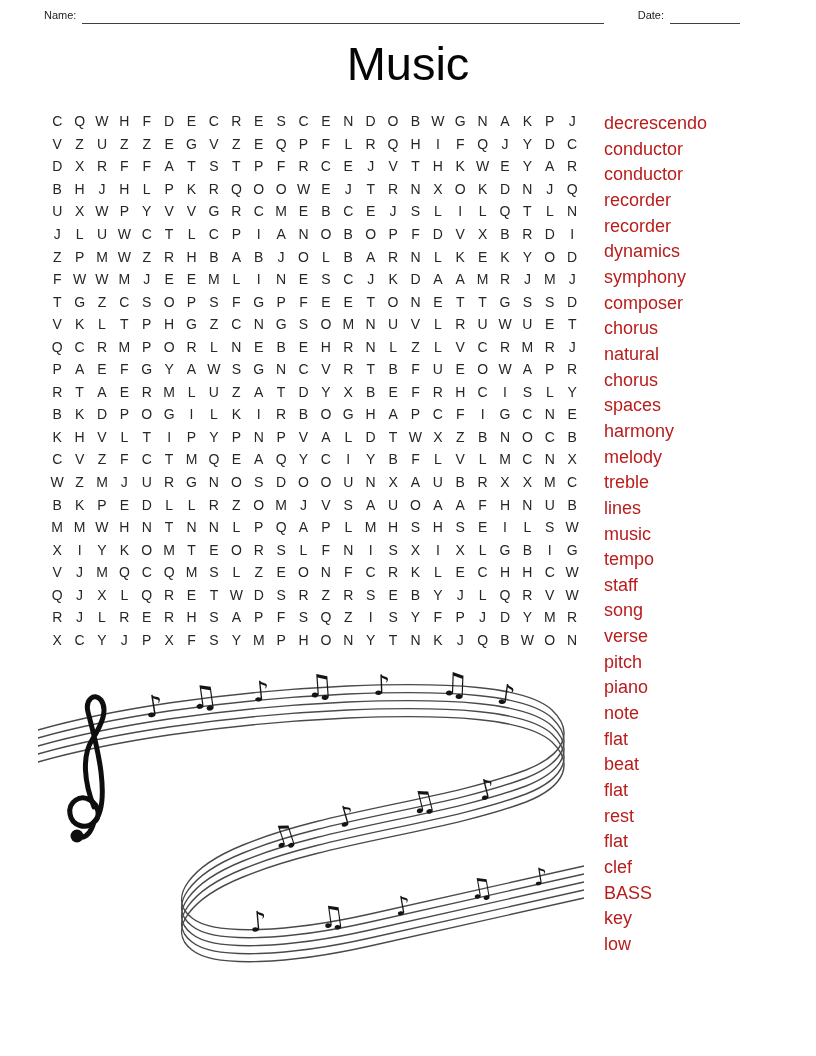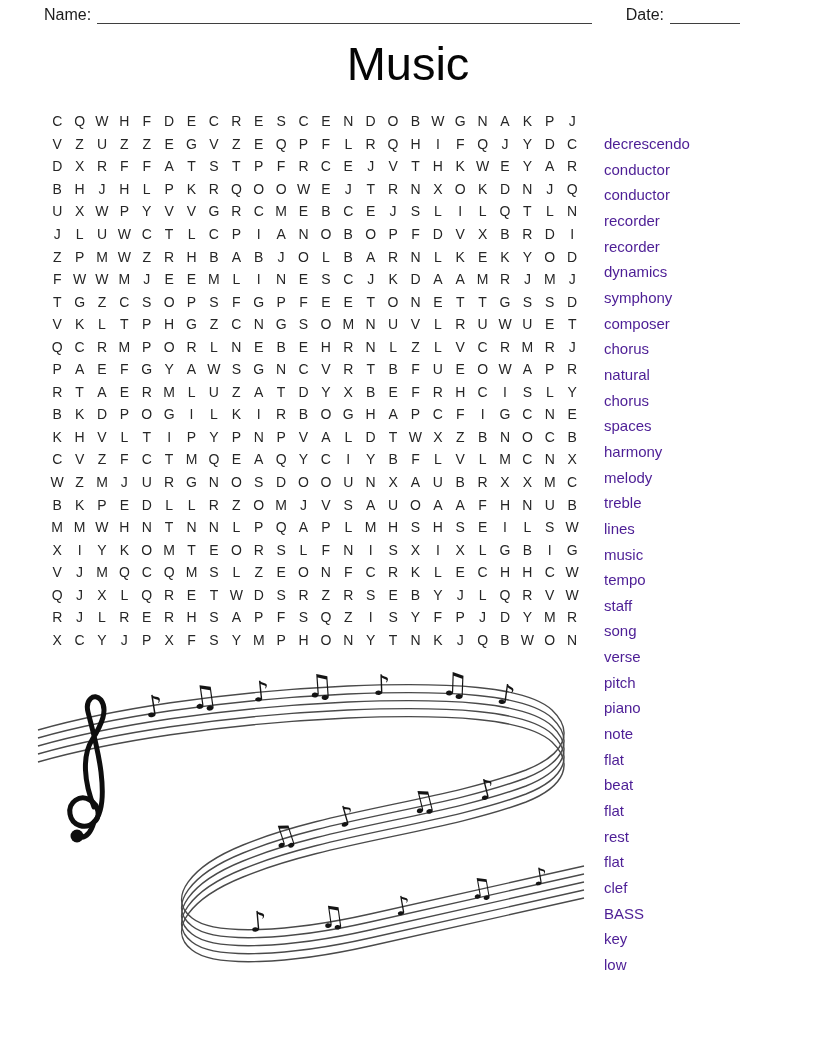--- a/index.html
+++ b/index.html
@@ -9,21 +9,21 @@
     width:816px; height:1056px;
     background:#ffffff;
     font-family:"Liberation Sans", sans-serif;
     color:#111;
     overflow:hidden;
   }
   
   .header {
     position:absolute; top:6px; left:44px; right:76px;
     display:flex; align-items:center;
-    font-size:16px; color:#1c1c1c;
+    font-size:11px; color:#1c1c1c;
   }
   .hline {
     border-bottom:1.6px solid #3f3f3f;
     height:18px;
     display:inline-block;
   }
   .name-line { flex:1 1 auto; margin-left:6px; margin-right:34px; }
   .date-line { width:70px; margin-left:6px; }
   
   .title {
@@ -38,21 +38,21 @@
     grid-template-columns:repeat(24, 22.4px);
     grid-auto-rows:22.55px;
   }
   .cell {
     display:flex; align-items:center; justify-content:center;
     font-size:14px; font-weight:400; color:#262626;
   }
   
   .words {
     position:absolute; left:604px; top:111px;
-    font-size:15px; line-height:25.65px; color:#4c1d95;margin-top:20px;
+    font-size:18px; line-height:25.65px; color:#b91c1c;
   }
   
   .staff-art { position:absolute; left:28px; top:652px; }
   .staff-art .clef { fill:none; stroke:#0e0e0e; stroke-width:5; stroke-linecap:round; }
   .staff-art text { font-family:"DejaVu Sans", sans-serif; fill:#141414; }
 </style>
 </head>
 <body>
 
 <div class="page">

